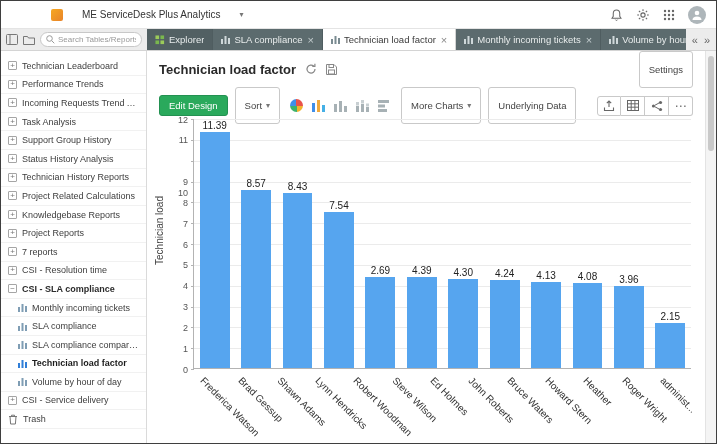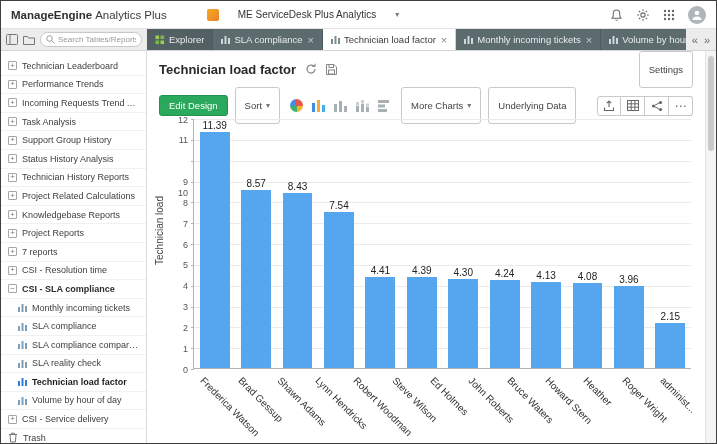--- a/index.html
+++ b/index.html
@@ -89,24 +89,20 @@
   
   .vscroll{ width:11px; flex:none; background:#f4f4f4; border-left:1px solid #e3e3e3; position:relative; }
   .vthumb{ position:absolute; left:2px; right:2px; top:5px; height:95px; background:#c9c9c9; border-radius:3px; }
 </style>
 </head>
 <body>
 
 <div class="screen">
 
   <div class="topbar">
-    <div class="brand">
-      <span class="brand-bold">ManageEngine</span>
-      <span class="brand-light">Analytics Plus</span>
-    </div>
     <div class="workspace">
       <span class="ws-icon"></span>
       <span>ME ServiceDesk Plus Analytics</span>
       <span class="caret">▾</span>
     </div>
     <div class="topbar-right">
       <span class="tb-right-icon">
         <svg width="13" height="14" viewBox="0 0 14 14">
             <path d="M7 1.5 C4.8 1.5 3.5 3.2 3.5 5.5 L3.5 8.5 L2.2 10.5 L11.8 10.5 L10.5 8.5 L10.5 5.5 C10.5 3.2 9.2 1.5 7 1.5 Z" fill="none" stroke="#666" stroke-width="1.1"></path>
             <path d="M5.8 12 a1.3 1.3 0 0 0 2.4 0" fill="none" stroke="#666"></path>
@@ -305,30 +301,20 @@
         <div class="side-row report">
           <span class="mini-icon">
             <svg width="9" height="9" viewBox="0 0 9 9">
               <rect x="0" y="4" width="2" height="5" fill="#7f9db4"></rect>
               <rect x="3.5" y="1" width="2" height="8" fill="#7f9db4"></rect>
               <rect x="7" y="3" width="2" height="6" fill="#7f9db4"></rect>
             </svg>
           </span>
           <span class="lbl">SLA compliance comparison</span>
         </div>
-        <div class="side-row report">
-          <span class="mini-icon">
-            <svg width="9" height="9" viewBox="0 0 9 9">
-              <rect x="0" y="4" width="2" height="5" fill="#7f9db4"></rect>
-              <rect x="3.5" y="1" width="2" height="8" fill="#7f9db4"></rect>
-              <rect x="7" y="3" width="2" height="6" fill="#7f9db4"></rect>
-            </svg>
-          </span>
-          <span class="lbl">SLA reality check</span>
-        </div>
         <div class="side-row report selected">
           <span class="mini-icon">
             <svg width="9" height="9" viewBox="0 0 9 9">
               <rect x="0" y="4" width="2" height="5" fill="#2f7ed8"></rect>
               <rect x="3.5" y="1" width="2" height="8" fill="#2f7ed8"></rect>
               <rect x="7" y="3" width="2" height="6" fill="#2f7ed8"></rect>
             </svg>
           </span>
           <span class="lbl">Technician load factor</span>
         </div>
@@ -462,21 +448,21 @@
               </div>
               <div class="bcol">
                 <div class="bval">8.43</div>
                 <div class="bar" style="height: 70.25%; background: rgb(86, 165, 239);"></div>
               </div>
               <div class="bcol">
                 <div class="bval">7.54</div>
                 <div class="bar" style="height: 62.8333%; background: rgb(86, 165, 239);"></div>
               </div>
               <div class="bcol">
-                <div class="bval">4.41</div>
+                <div class="bval">2.69</div>
                 <div class="bar" style="height: 36.75%; background: rgb(86, 165, 239);"></div>
               </div>
               <div class="bcol">
                 <div class="bval">4.39</div>
                 <div class="bar" style="height: 36.5833%; background: rgb(86, 165, 239);"></div>
               </div>
               <div class="bcol">
                 <div class="bval">4.30</div>
                 <div class="bar" style="height: 35.8333%; background: rgb(86, 165, 239);"></div>
               </div>

